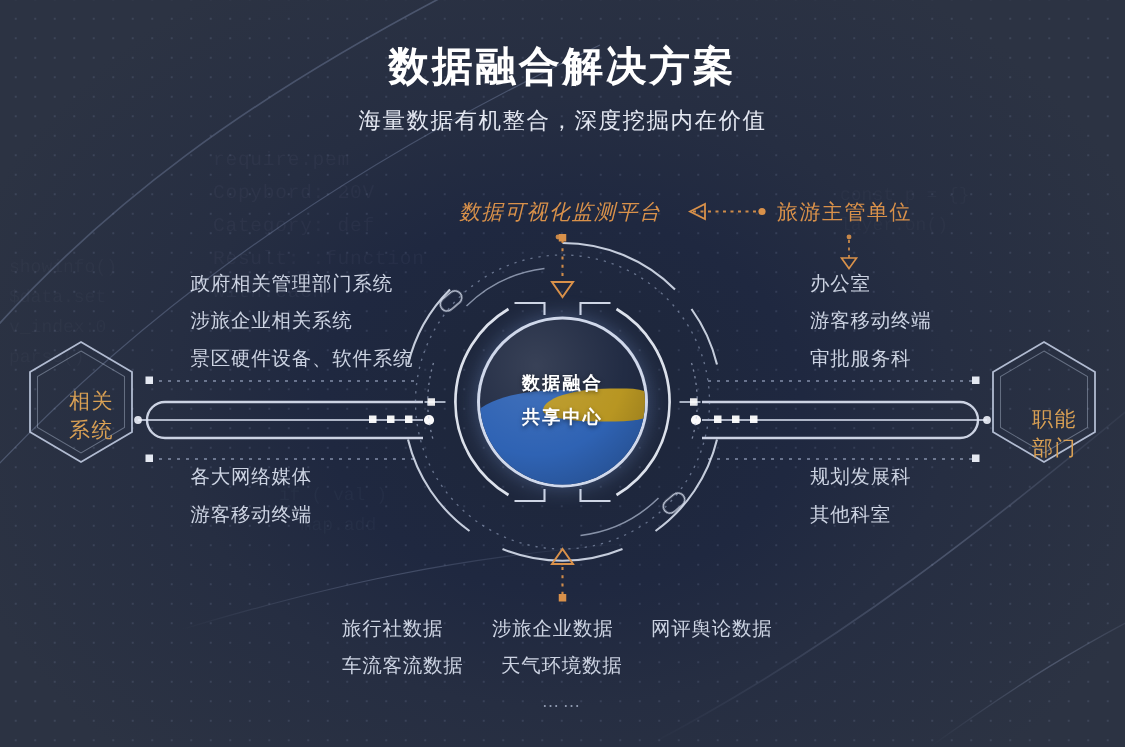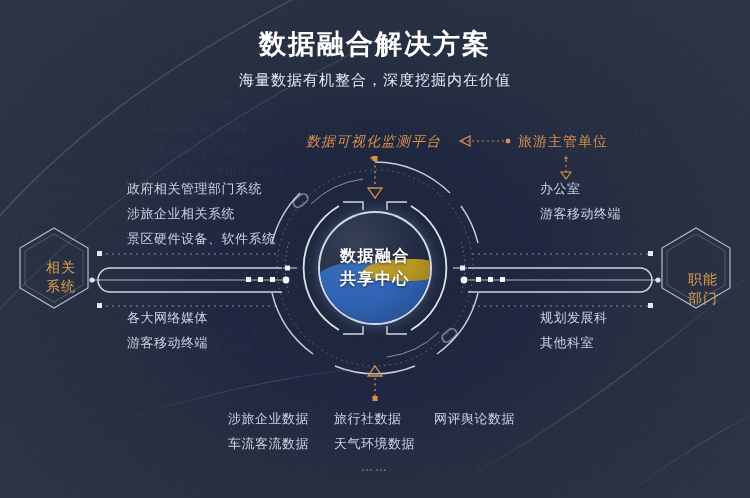--- a/index.html
+++ b/index.html
@@ -117,21 +117,21 @@
     position:absolute; left:42px; top:46px; width:78px; height:22px;
     background:#b89622;
     border-radius:60% 30% 40% 50% / 70% 55% 45% 35%;
   }
   #center-sphere .shade {
     position:absolute; inset:0; border-radius:50%;
     background:radial-gradient(circle at 34% 28%, rgba(255,255,255,0.10), rgba(0,0,0,0.0) 55%, rgba(0,0,0,0.28) 100%);
   }
   #center-text {
     position:absolute; left:320px; top:244px; width:110px; text-align:center;
-    font-size:16px; font-weight:bold; color:#ffffff; line-height:23px; letter-spacing:1.5px;
+    font-size:12px; font-weight:bold; color:#ffffff; line-height:23px; letter-spacing:1.5px;
     text-shadow:0 1px 3px rgba(0,0,0,.55);
   }
 </style>
 </head>
 <body>
 
 <div id="stage">
 
   <div class="dotgrid"></div>
 
@@ -317,31 +317,32 @@
   </div>
 
   <div class="listcol" id="col-left-bot">
     <div class="item">各大网络媒体</div>
     <div class="item">游客移动终端</div>
   </div>
 
   <div class="listcol" id="col-right-top">
     <div class="item">办公室</div>
     <div class="item">游客移动终端</div>
+    <div class="item">审批服务科</div>
   </div>
 
   <div class="listcol" id="col-right-bot">
     <div class="item">规划发展科</div>
     <div class="item">其他科室</div>
   </div>
 
   <div id="bottom-grid">
     <div class="brow">
+      <div class="bcell c1">旅行社数据</div>
       <div class="bcell c0">涉旅企业数据</div>
-      <div class="bcell c1">旅行社数据</div>
       <div class="bcell c2">网评舆论数据</div>
     </div>
     <div class="brow">
       <div class="bcell c0">车流客流数据</div>
       <div class="bcell c2">天气环境数据</div>
     </div>
   </div>
   <div id="bottom-ellipsis">……</div>
 
   <div id="center-sphere">

